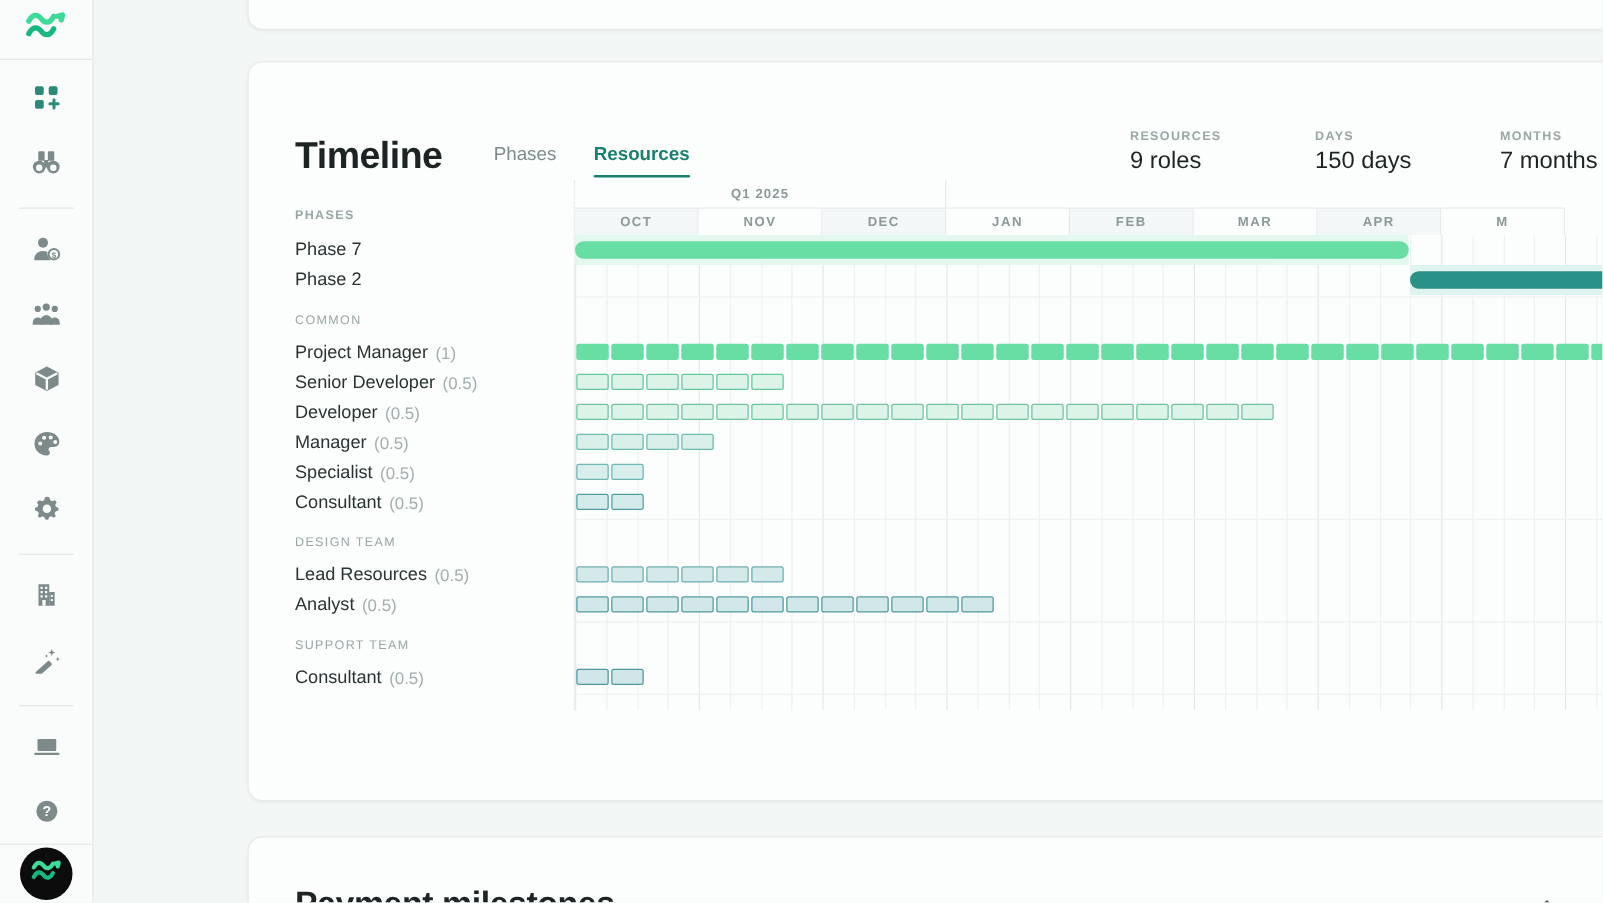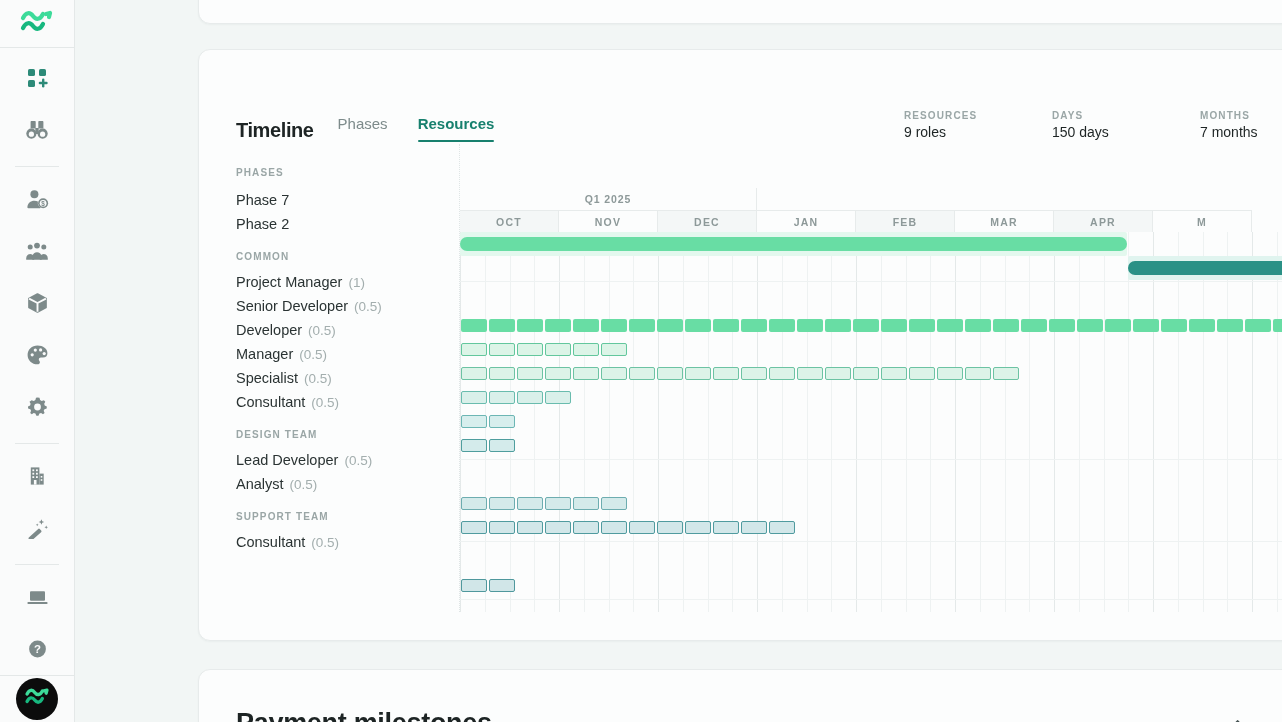--- a/index.html
+++ b/index.html
@@ -71,42 +71,42 @@
     overflow: hidden;
   }
 
   
   .tl-header {
     display: flex; align-items: flex-end;
     padding: 38px 0 0 37px;
     height: 94px;
   }
   .tl-title {
-    font-size: 20px; font-weight: bold; color: #1d2424;
+    font-size: 30px; font-weight: bold; color: #1d2424;
     letter-spacing: -0.4px; line-height: 1;
-    margin-right: 24px; padding-bottom: 4px;
+    margin-right: 41px; padding-bottom: 4px;
   }
   .tabs { display: flex; align-items: flex-end; gap: 30px; padding-bottom: 2px; }
   .tab {
     font-size: 15px; color: #7d8b8b; cursor: pointer;
     padding-bottom: 10px; position: relative; white-space: nowrap;
   }
   .tab.active { color: #17806e; font-weight: 600; }
   .tab.active::after {
     content: ""; position: absolute; left: 0; right: 0; bottom: 0;
     height: 2px; background: #17806e; border-radius: 2px;
   }
   .stats { display: flex; margin-left: auto; padding-bottom: 4px; }
   .stat { width: 148px; }
   .stat:last-child { width: auto; min-width: 110px; }
   .stat-label {
     font-size: 10px; font-weight: bold; letter-spacing: 1.1px;
     color: #9aa6a6; text-transform: uppercase; margin-bottom: 3px;
   }
-  .stat-value { font-size: 14px; color: #1d2424; white-space: nowrap; }
+  .stat-value { font-size: 19px; color: #1d2424; white-space: nowrap; }
 
   
   .gantt { position: relative; padding-left: 37px; }
   .gantt-inner { position: relative; display: flex; }
   .labels-col { width: 223px; flex: 0 0 223px; position: relative; }
   .grid-col {
     position: relative; flex: 1 1 auto; overflow: hidden;
     border-left: 1px dotted #dfe5e5;
   }
 
@@ -115,21 +115,21 @@
     font-size: 10px; font-weight: bold; letter-spacing: 1.1px;
     color: #9aa6a6; text-transform: uppercase; padding-bottom: 10px;
   }
   .row-label {
     height: 24px; display: flex; align-items: center;
     font-size: 14.5px; color: #2a3333; white-space: nowrap;
   }
   .row-label .qty { color: #a3aeae; margin-left: 6px; font-size: 13.5px; }
   .group-label {
     height: 34px; display: flex; align-items: flex-end;
-    font-size: 10px; font-weight: bold; letter-spacing: 1.1px;
+    font-size: 10px; font-weight: normal; letter-spacing: 1.1px;
     color: #9aa6a6; text-transform: uppercase; padding-bottom: 8px;
   }
 
   
   .timescale { position: relative; }
   .quarters, .months { display: flex; }
   .q-cell {
     height: 22px; display: flex; align-items: center; justify-content: center;
     font-size: 10.5px; font-weight: bold; letter-spacing: .9px; color: #8d9999;
     border-right: 1px solid #e7ebeb; background: #fcfdfd;
@@ -392,37 +392,37 @@
             <div class="row-label">
               <span>Specialist</span>
               <span class="qty">(0.5)</span>
             </div>
             <div class="row-label">
               <span>Consultant</span>
               <span class="qty">(0.5)</span>
             </div>
             <div class="group-label">DESIGN TEAM</div>
             <div class="row-label">
-              <span>Lead Developer</span>
+              <span>Lead Resources</span>
               <span class="qty">(0.5)</span>
             </div>
             <div class="row-label">
               <span>Analyst</span>
               <span class="qty">(0.5)</span>
             </div>
             <div class="group-label">SUPPORT TEAM</div>
             <div class="row-label">
               <span>Consultant</span>
               <span class="qty">(0.5)</span>
             </div>
           </div>
         <div class="grid-col">
           <div class="timescale">
             <div class="quarters" id="quarters-row">
-                <div class="q-cell" style="width: 297px; flex: 0 0 297px; margin-top: 44px;">Q1 2025</div>
+                <div class="q-cell" style="width: 297px; flex: 0 0 297px;">Q1 2025</div>
               </div>
             <div class="months" id="months-row">
                 <div class="m-cell alt" style="width: 99px; flex: 0 0 99px;">OCT</div>
                 <div class="m-cell" style="width: 99px; flex: 0 0 99px;">NOV</div>
                 <div class="m-cell alt" style="width: 99px; flex: 0 0 99px;">DEC</div>
                 <div class="m-cell" style="width: 99px; flex: 0 0 99px;">JAN</div>
                 <div class="m-cell alt" style="width: 99px; flex: 0 0 99px;">FEB</div>
                 <div class="m-cell" style="width: 99px; flex: 0 0 99px;">MAR</div>
                 <div class="m-cell alt" style="width: 99px; flex: 0 0 99px;">APR</div>
                 <div class="m-cell" style="width: 99px; flex: 0 0 99px;">M</div>

